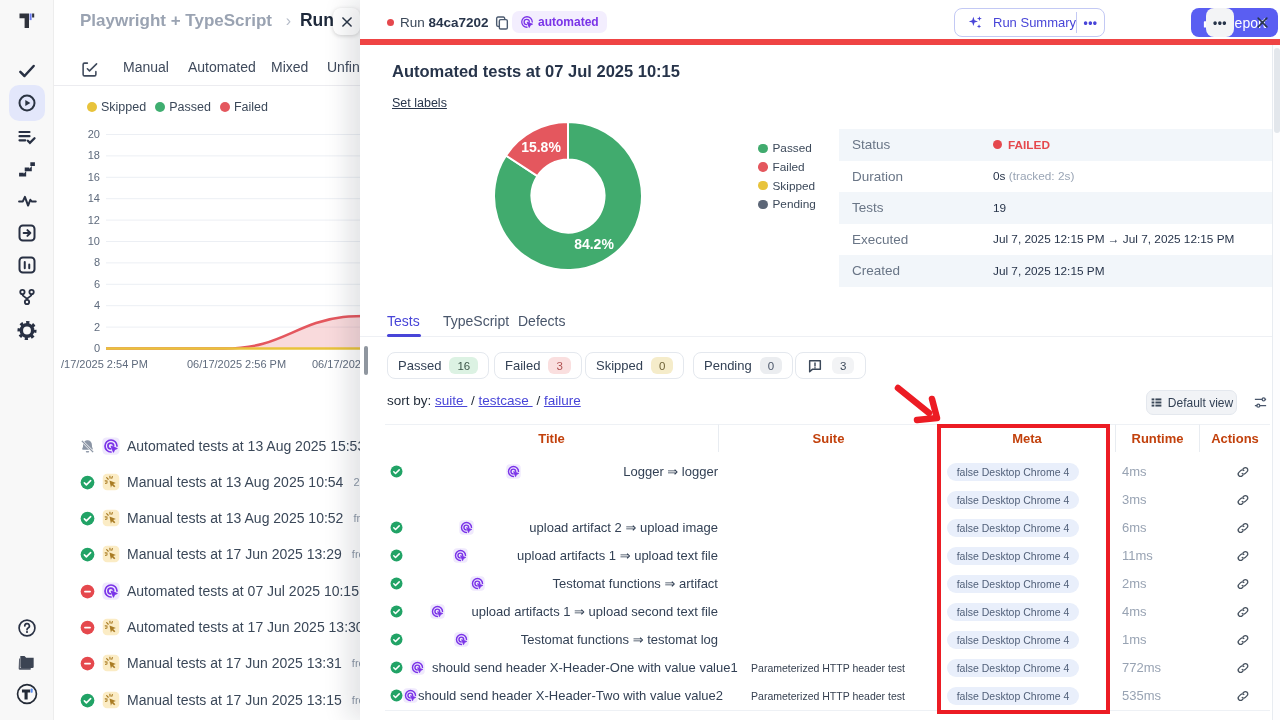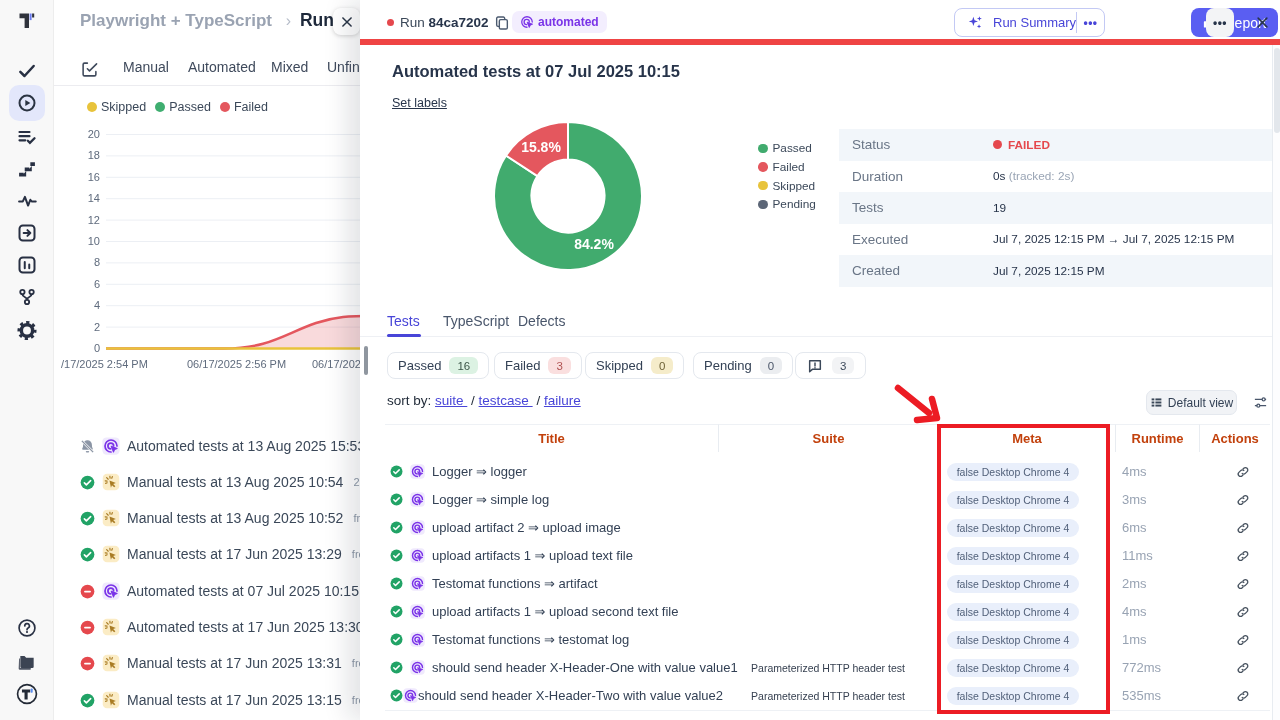--- a/index.html
+++ b/index.html
@@ -42,21 +42,21 @@
 .strow.alt { background:#f2f6fa; }
 
 .ptab { position:absolute; top:313px; font-size:14px; color:#49566b; font-weight:400; }
 
 .fbtn { position:absolute; top:352px; height:27px; border:1px solid #e4e8ee; border-radius:8px;
   display:flex; align-items:center; font-size:13px; color:#334155; background:#fff; padding:0 10px; gap:8px;}
 .badge { font-size:11.5px; font-weight:400; border-radius:6px; padding:2.5px 8px; }
 
 .thead { position:absolute; top:424px; height:28px; font-weight:700; font-size:13px; color:#c2410c;
   display:flex; align-items:center; justify-content:center; border-top:1px solid #eef1f5;}
-.tcell { position:absolute; height:28px; display:flex; align-items:center; font-size:13px; color:#334155; white-space:nowrap;}
+.tcell { position:absolute; height:28px; display:flex; align-items:center; font-size:13px; color:#334155; white-space:nowrap;justify-content:space-between;}
 .meta-pill { background:#e9effb; color:#52617a; border-radius:10px; padding:3px 10px; font-size:10.5px; }
 .rt { color:#98a3b3; }
 svg { display:block; }
 </style>
 </head>
 <body>
 <div id="bgpage">
   <div class="crumb">Playwright + TypeScript <span class="sep">›</span><b>Runs</b></div>
   <div class="xbtn">
       <svg width="14" height="14" viewBox="0 0 24 24" fill="none" stroke="#2b3647" stroke-width="2.6" stroke-linecap="round">
@@ -402,33 +402,20 @@
   <div class="tcell" style="left:578px;top:457.5px;width:150px;justify-content:center;">
       <span class="meta-pill">false Desktop Chrome 4</span>
     </div>
   <div class="tcell rt" style="left:762px;top:457.5px;">4ms</div>
   <div class="tcell" style="left:876px;top:457.5px;">
       <svg width="14" height="14" viewBox="0 0 24 24" fill="none" stroke="#47525f" stroke-width="2.2">
         <path d="M10 14 a4 4 0 0 0 6 .4 l3-3 a4 4 0 0 0 -5.7-5.7 l-1.7 1.7"></path>
         <path d="M14 10 a4 4 0 0 0 -6 -.4 l-3 3 a4 4 0 0 0 5.7 5.7 l1.7-1.7"></path>
       </svg>
     </div>
-  <div class="tcell" style="left:30px;top:485.5px;width:328px;gap:7px;">
-      <svg width="13" height="13" viewBox="0 0 24 24" style="flex:none;">
-        <circle cx="12" cy="12" r="11" fill="#21a366"></circle>
-        <path d="M7 12.5 l3.2 3.2 L17 9" stroke="#fff" stroke-width="2.8" fill="none" stroke-linecap="round" stroke-linejoin="round"></path>
-      </svg>
-      <svg width="15" height="15" viewBox="0 0 24 24" fill="none" stroke="#7a33e8" stroke-width="2.3" style="flex:none;">
-        <rect x="0.5" y="0.5" width="23" height="23" rx="6" fill="#efe9fd" stroke="none"></rect>
-        <path d="M20 12 a8 8 0 1 0 -8 8" stroke-linecap="round"></path>
-        <path d="M15.5 12 a3.8 3.8 0 1 0 -3.8 3.8" stroke-linecap="round"></path>
-        <path d="M12.2 12.2 l8 3 -3.4 1.5 -1.5 3.4 Z" fill="#7a33e8" stroke="#7a33e8" stroke-width="1.4" stroke-linejoin="round"></path>
-      </svg>
-      <span>Logger ⇒ simple log</span>
-    </div>
   <div class="tcell" style="left:578px;top:485.5px;width:150px;justify-content:center;">
       <span class="meta-pill">false Desktop Chrome 4</span>
     </div>
   <div class="tcell rt" style="left:762px;top:485.5px;">3ms</div>
   <div class="tcell" style="left:876px;top:485.5px;">
       <svg width="14" height="14" viewBox="0 0 24 24" fill="none" stroke="#47525f" stroke-width="2.2">
         <path d="M10 14 a4 4 0 0 0 6 .4 l3-3 a4 4 0 0 0 -5.7-5.7 l-1.7 1.7"></path>
         <path d="M14 10 a4 4 0 0 0 -6 -.4 l-3 3 a4 4 0 0 0 5.7 5.7 l1.7-1.7"></path>
       </svg>
     </div>

